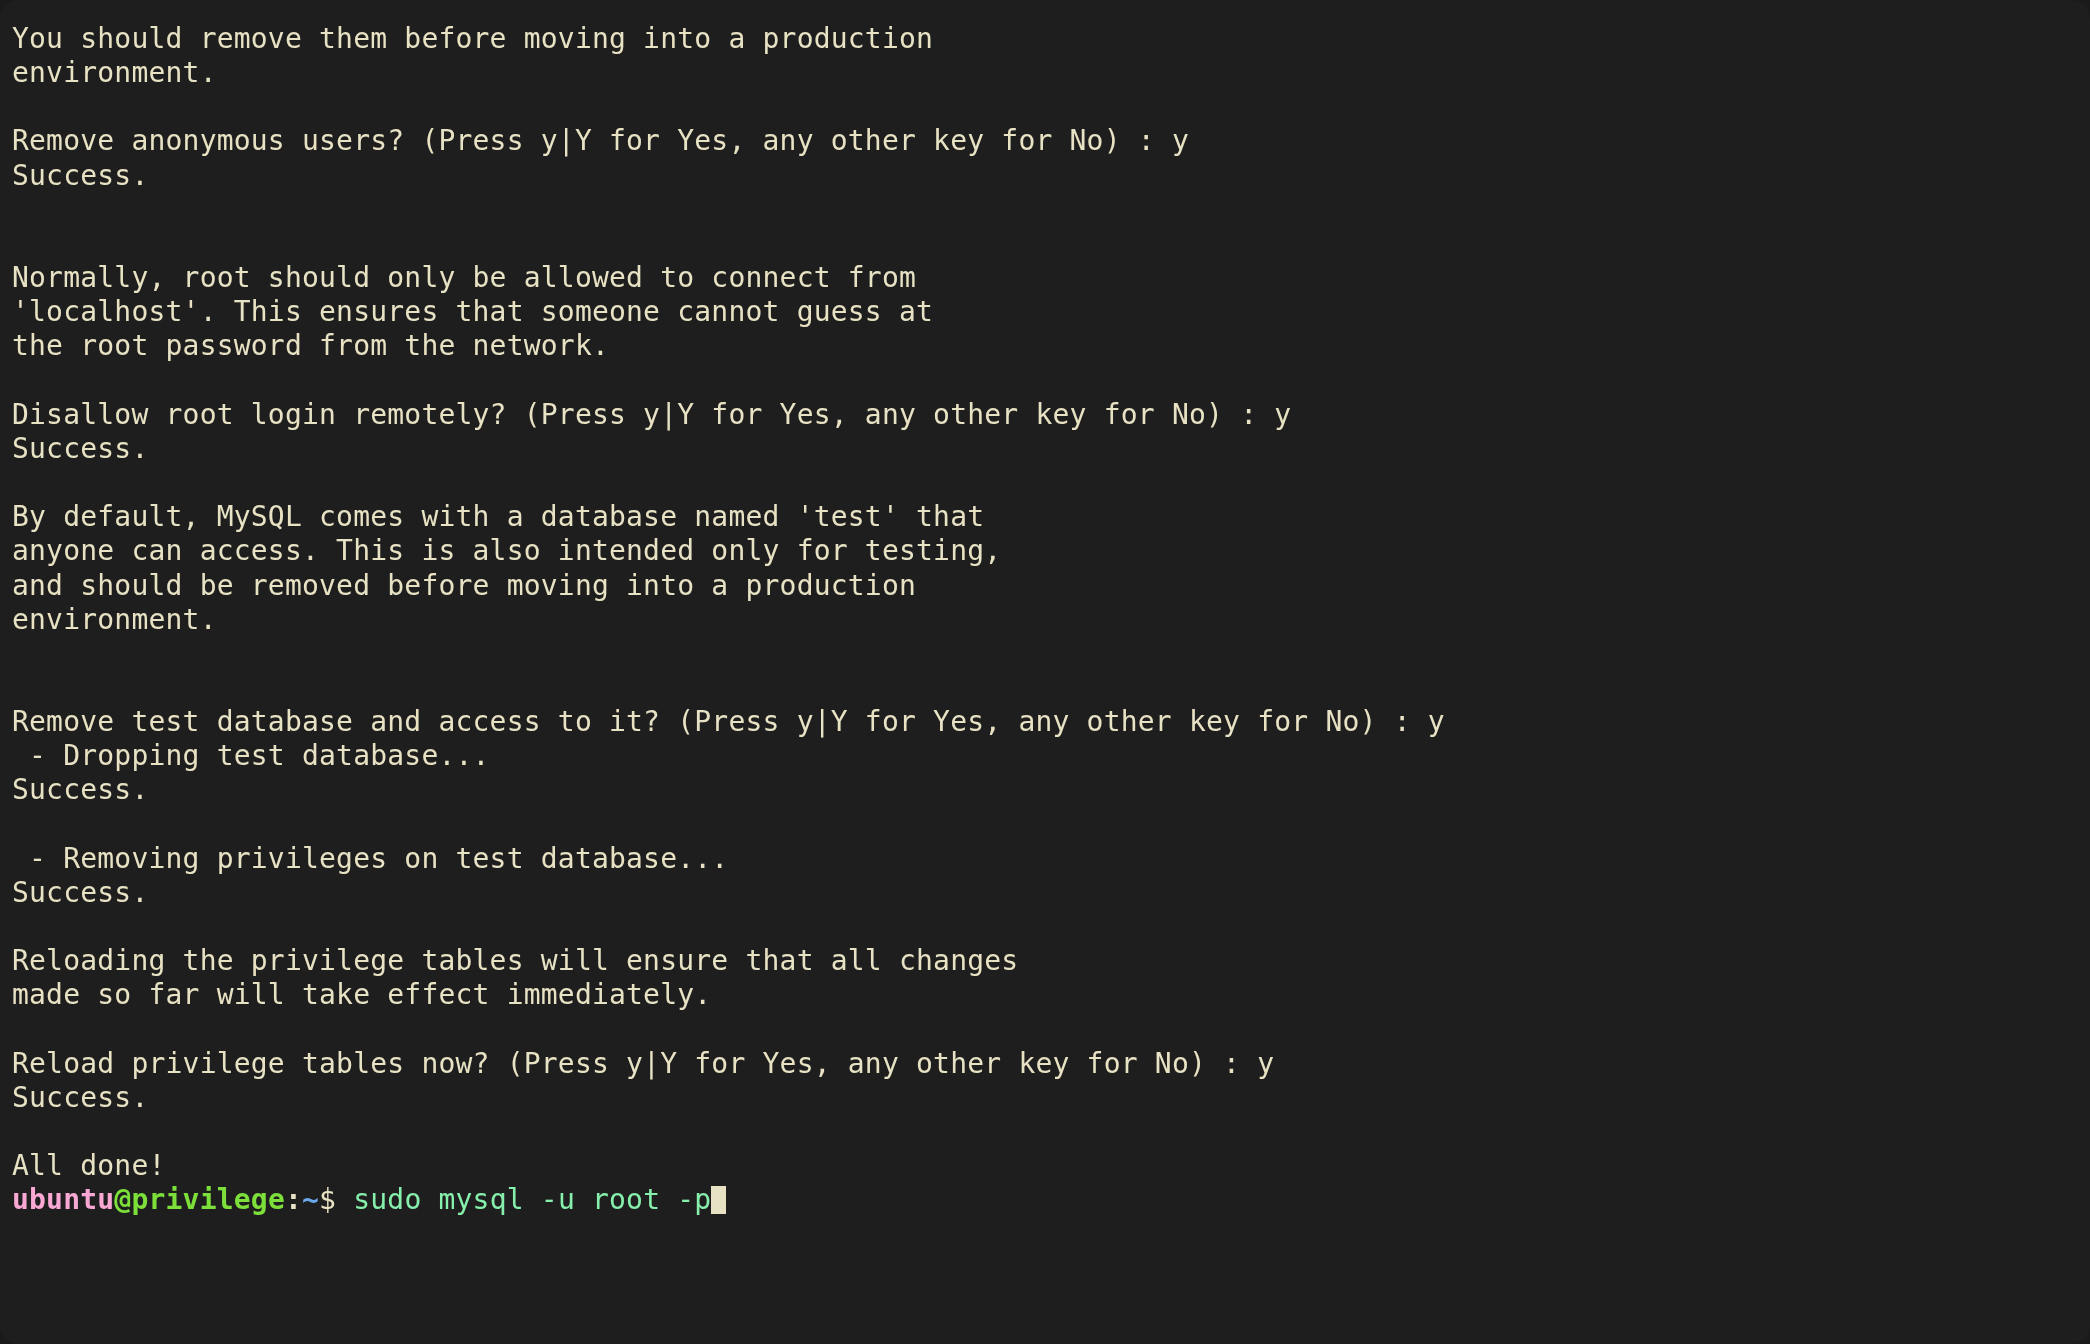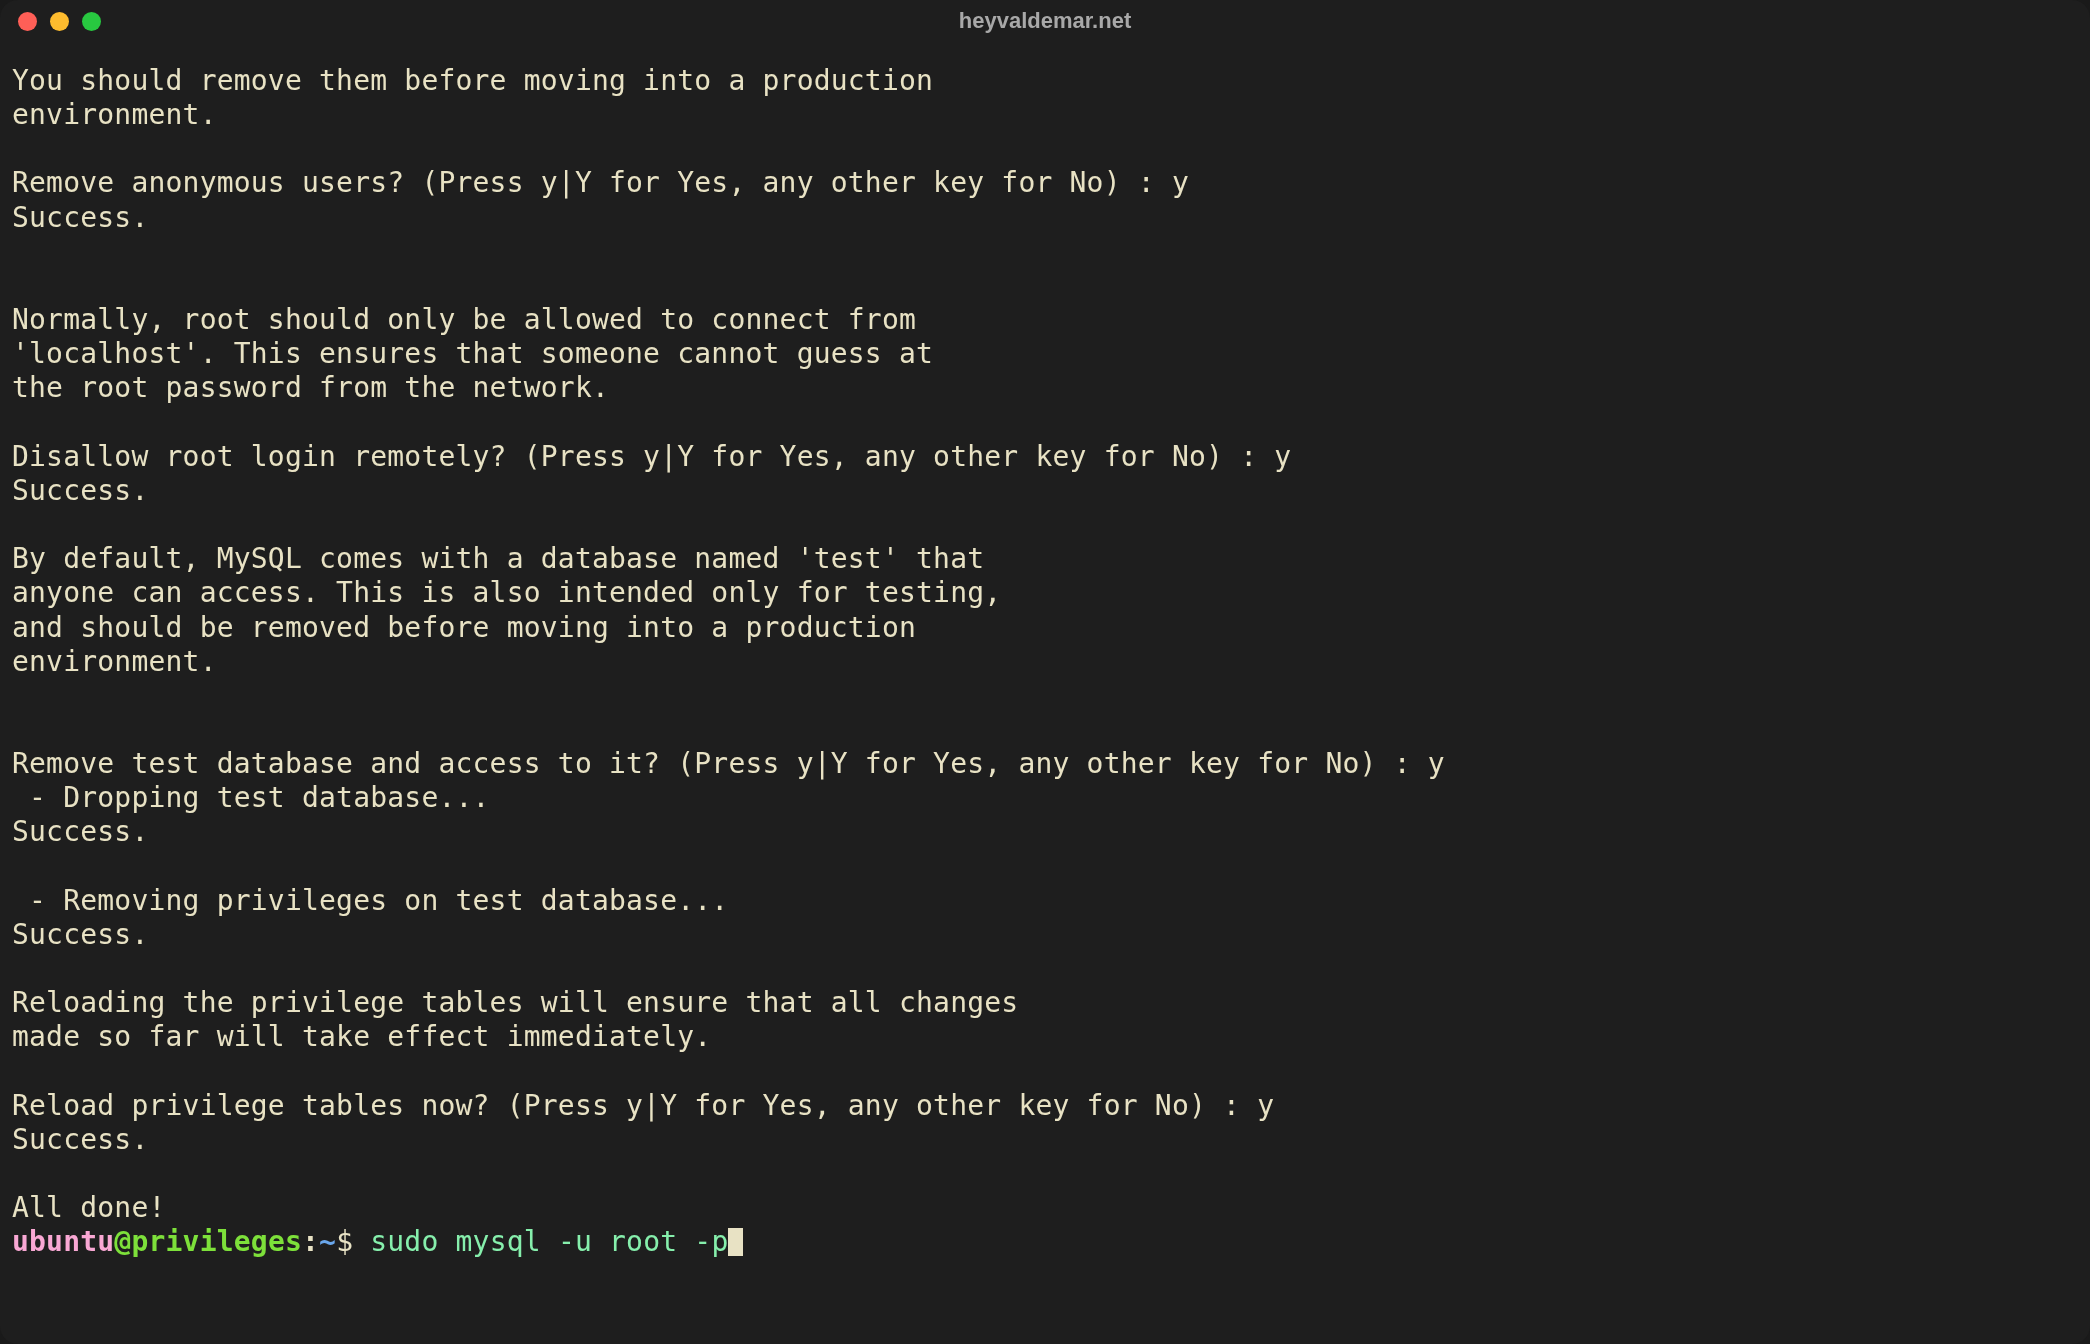--- a/index.html
+++ b/index.html
@@ -73,28 +73,20 @@
       height: 28px;
       background: #e8e2c4;
       vertical-align: text-bottom;
       margin-bottom: 2px;
     }
   </style>
 </head>
 <body>
 
 <div class="terminal-window">
-  <div class="titlebar">
-    <div class="traffic-lights">
-      <div class="traffic-light red"></div>
-      <div class="traffic-light yellow"></div>
-      <div class="traffic-light green"></div>
-    </div>
-    <div class="window-title">heyvaldemar.net</div>
-  </div>
   <div class="terminal-body"><span>You should remove them before moving into a production
 environment.
 
 Remove anonymous users? (Press y|Y for Yes, any other key for No) : y
 Success.
 
 
 Normally, root should only be allowed to connect from
 'localhost'. This ensures that someone cannot guess at
 the root password from the network.
@@ -115,14 +107,14 @@
  - Removing privileges on test database...
 Success.
 
 Reloading the privilege tables will ensure that all changes
 made so far will take effect immediately.
 
 Reload privilege tables now? (Press y|Y for Yes, any other key for No) : y
 Success.
 
 All done!</span>
-<span class="prompt-line"><span class="prompt-user">ubuntu</span><span class="prompt-at">@</span><span class="prompt-host">privileges</span><span class="prompt-colon">:</span><span class="prompt-path">~</span><span class="prompt-dollar">$ </span><span class="cmd">sudo mysql -u root -p</span><span class="cursor"></span></span></div>
+<span class="prompt-line"><span class="prompt-user">ubuntu</span><span class="prompt-at">@</span><span class="prompt-host">privilege</span><span class="prompt-colon">:</span><span class="prompt-path">~</span><span class="prompt-dollar">$ </span><span class="cmd">sudo mysql -u root -p</span><span class="cursor"></span></span></div>
 </div>
 
 </body></html>

